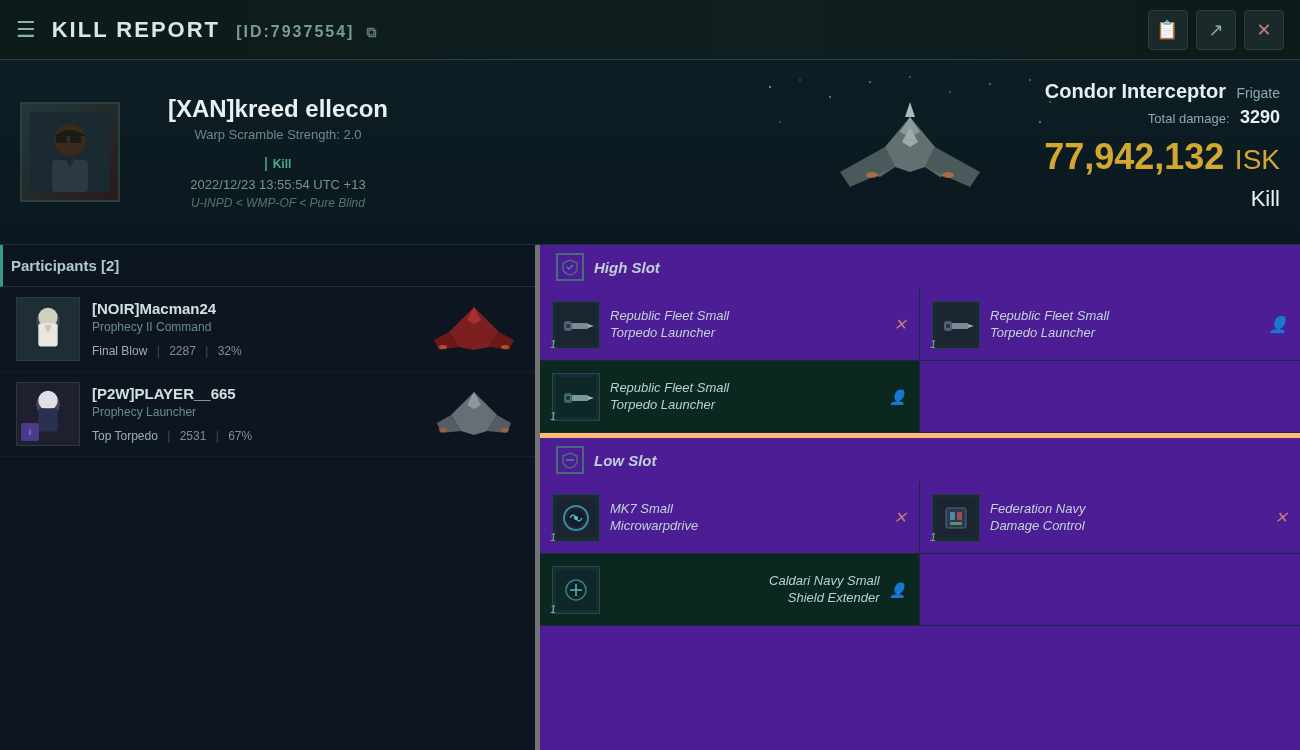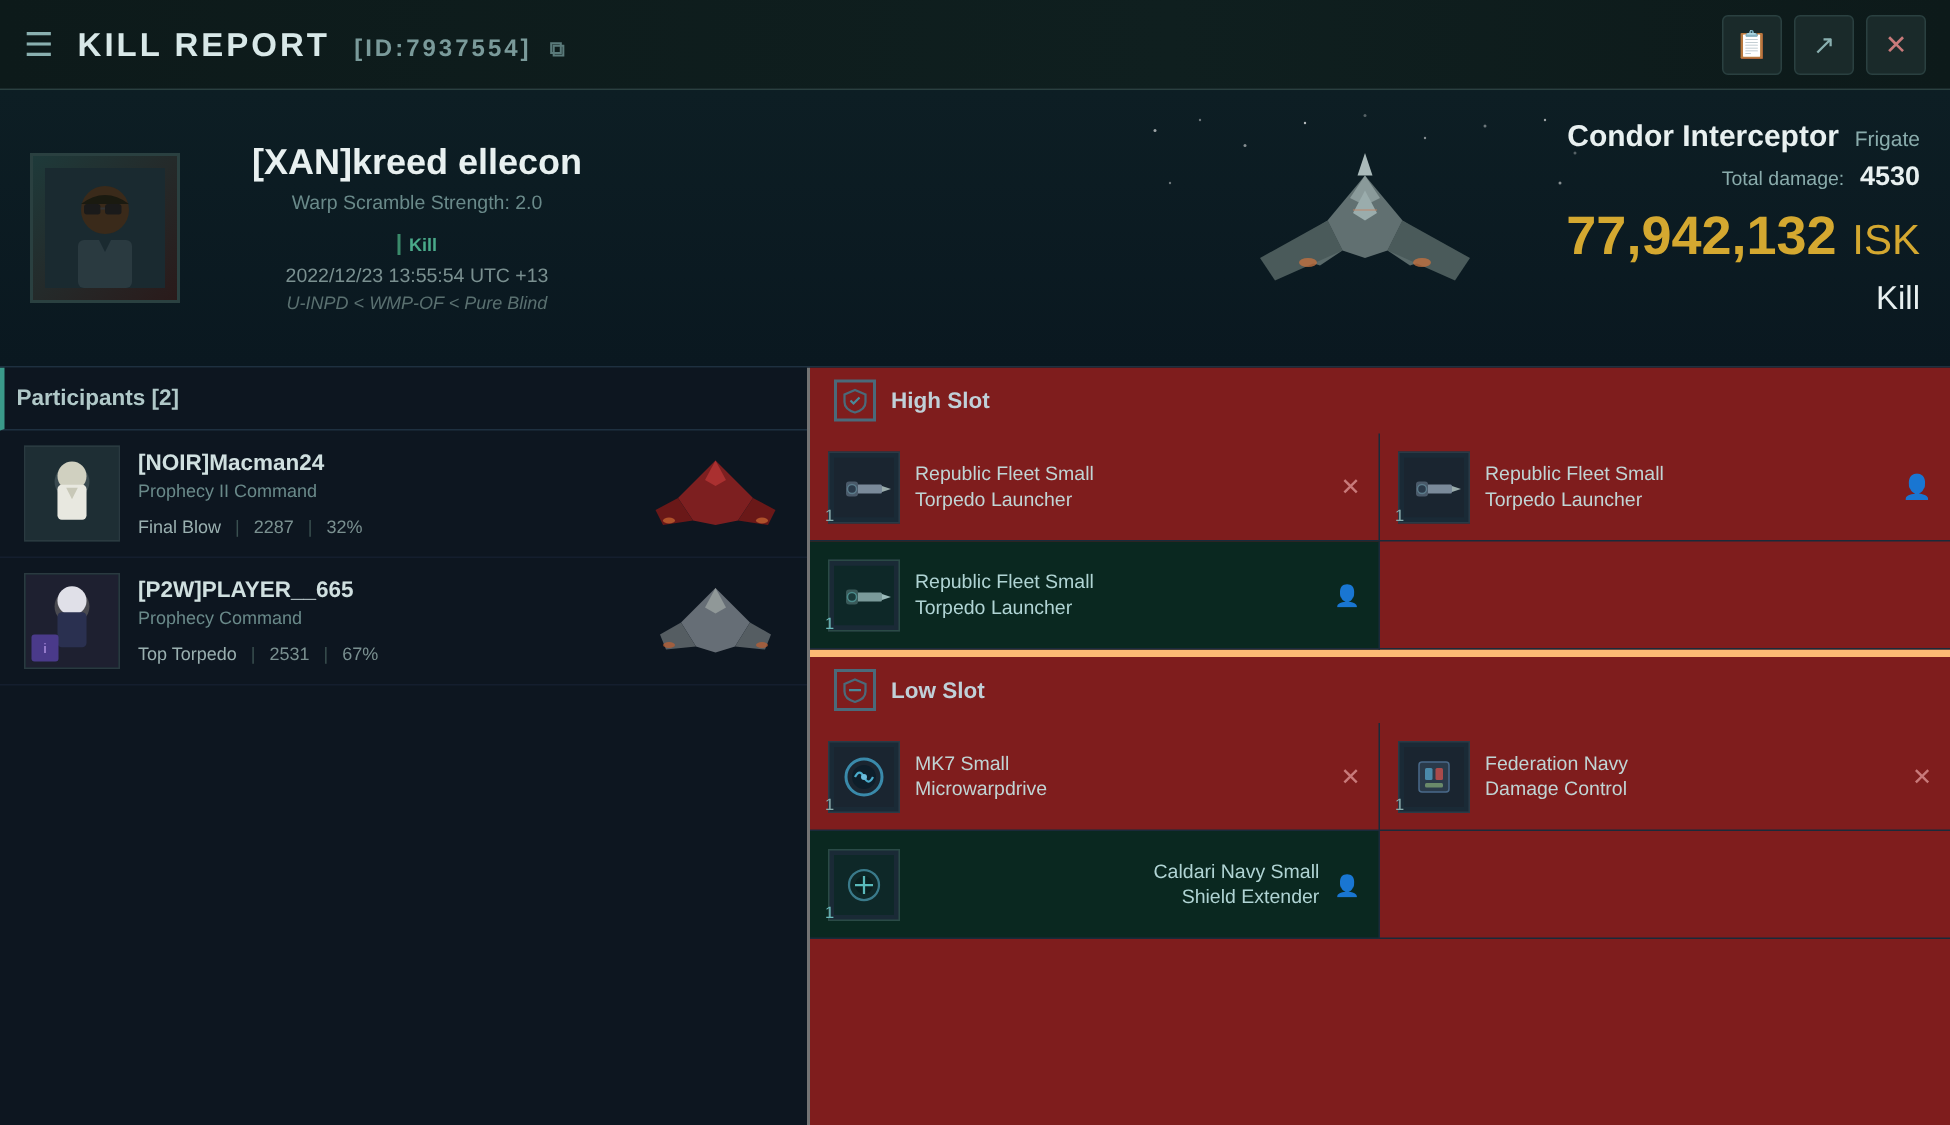--- a/index.html
+++ b/index.html
@@ -173,21 +173,21 @@
     
     .main-content {
       display: flex;
       height: calc(750px - 60px - 185px);
     }
 
     
     .left-panel {
       width: 540px;
       background: #0d1620;
-      border-right: 2px solid #737373;
+      border-right: 5px solid #737373;
       flex-shrink: 0;
     }
     .panel-header {
       padding: 12px 16px;
       font-size: 15px;
       font-weight: 600;
       color: #b0c8c8;
       border-bottom: 1px solid #1e3040;
       display: flex;
       align-items: center;
@@ -236,22 +236,23 @@
       flex-shrink: 0;
       display: flex;
       align-items: center;
       justify-content: center;
       margin-left: 8px;
     }
 
     
     .right-panel {
       flex: 1;
-      background: #7f1d1d;
+      background: #4c1d95;
       overflow: hidden;
+      font-style: italic;
     }
     .slot-header {
       display: flex;
       align-items: center;
       padding: 8px 16px;
       gap: 10px;
       font-size: 15px;
       font-weight: 600;
       color: #c0d0d8;
     }
@@ -410,21 +411,21 @@
     <div class="kill-location">U-INPD &lt; WMP-OF &lt; Pure Blind</div>
   </div>
 
   <div class="kill-info-right">
     <div>
       <span class="ship-type-name">Condor Interceptor</span>
       <span class="ship-type-class">Frigate</span>
     </div>
     <div style="margin-top:4px;">
       <span class="total-damage-label">Total damage:</span>
-      <span class="total-damage-value" style="margin-left:6px;">4530</span>
+      <span class="total-damage-value" style="margin-left:6px;">3290</span>
     </div>
     <div style="margin-top:8px;">
       <span class="isk-value">77,942,132</span>
       <span class="isk-label">ISK</span>
     </div>
     <div class="kill-type-label">Kill</div>
   </div>
 </div>
 
 <div class="main-content">
@@ -474,21 +475,21 @@
         <svg width="64" height="64" viewBox="0 0 64 64">
           <rect width="64" height="64" fill="#1e2030"></rect>
           <circle cx="32" cy="22" r="12" fill="#4a4a50"></circle>
           <circle cx="32" cy="18" r="10" fill="#e0e0e8"></circle>
           <rect x="22" y="26" width="20" height="24" rx="3" fill="#2a3050"></rect>
         </svg>
         <div style="position:absolute; bottom:4px; left:4px; width:18px; height:18px; background:#4a3a8a; border-radius:2px; display:flex; align-items:center; justify-content:center; font-size:9px; color:#c0a0f0;">i</div>
       </div>
       <div class="participant-info">
         <div class="participant-name">[P2W]PLAYER__665</div>
-        <div class="participant-corp">Prophecy Command</div>
+        <div class="participant-corp">Prophecy Launcher</div>
         <div class="participant-stats">
           <span style="color:#9ab0b0;">Top Torpedo</span>
           <span style="margin: 0 6px; color:#3a5050;">|</span>
           <span>2531</span>
           <span style="margin: 0 6px; color:#3a5050;">|</span>
           <span>67%</span>
         </div>
       </div>
       <div class="participant-ship">
         <svg width="90" height="55" viewBox="0 0 90 55">

